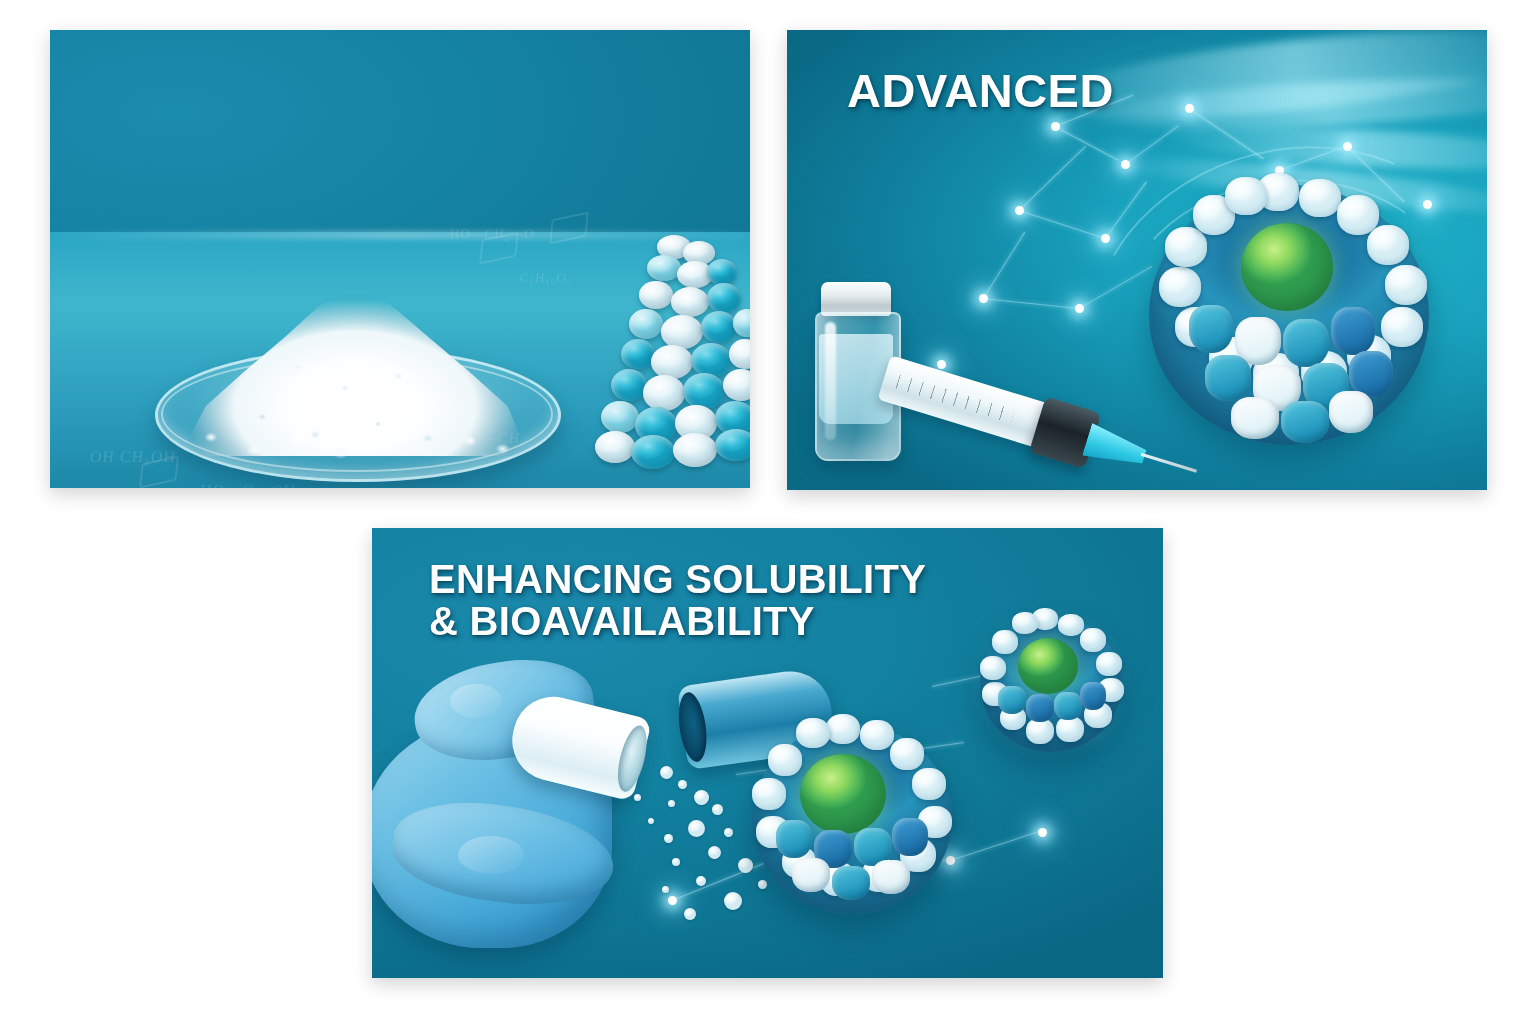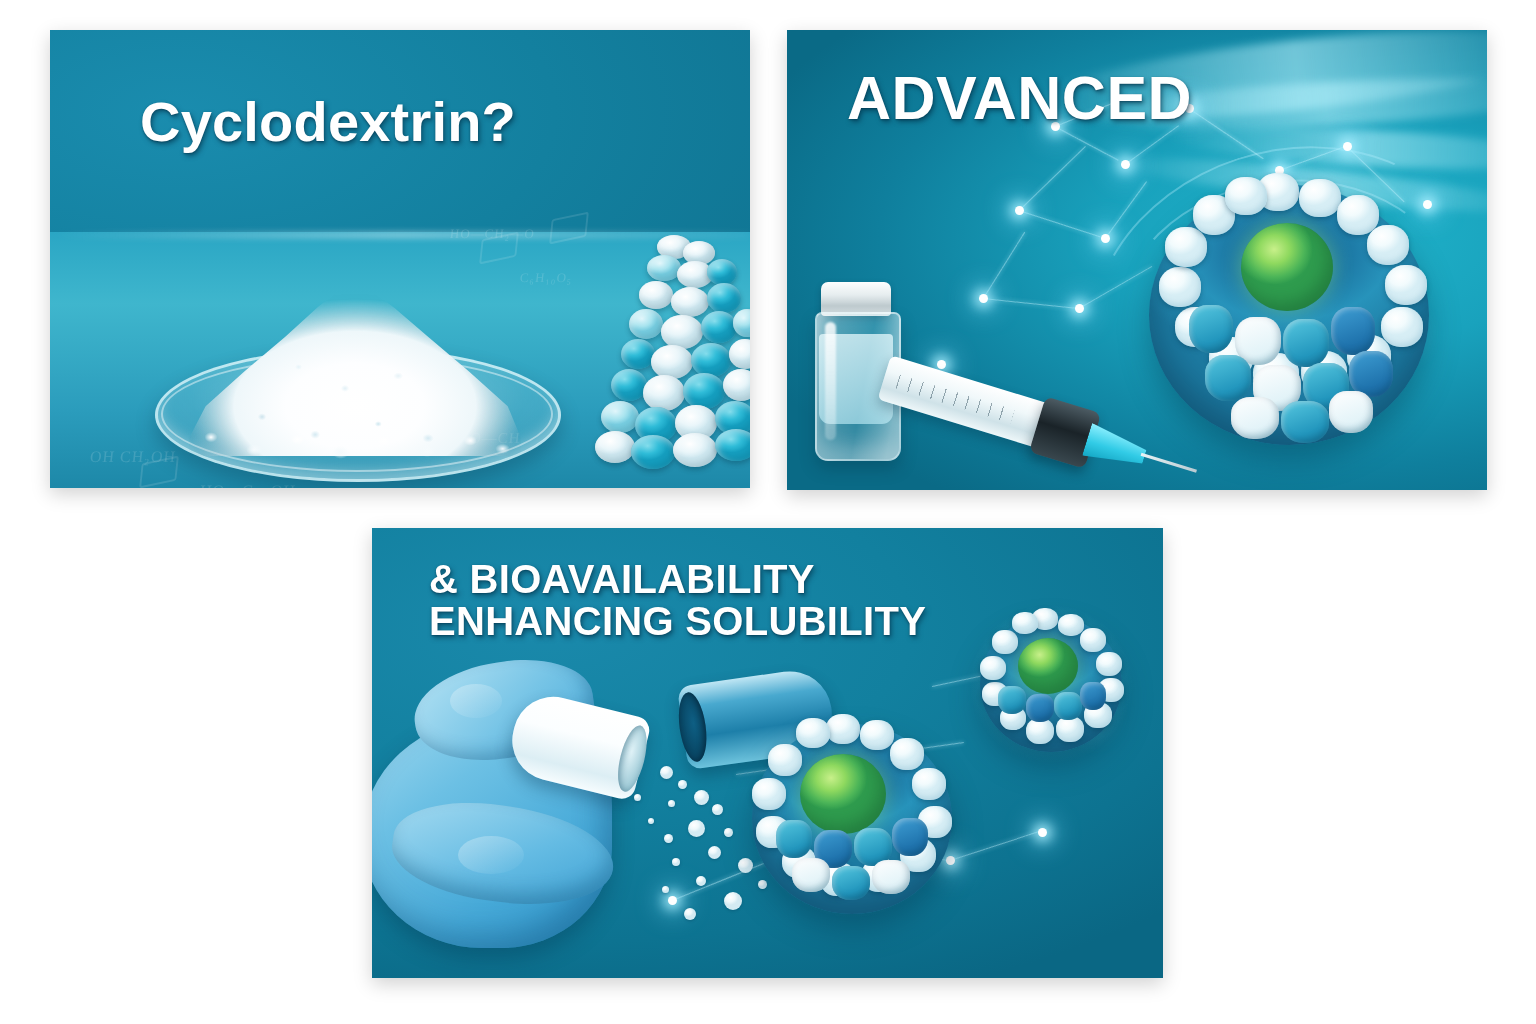--- a/index.html
+++ b/index.html
@@ -252,21 +252,21 @@
     box-shadow:0 1px 3px rgba(0,50,75,.3);}
 
   
   .title{
     position:absolute;color:#ffffff;font-weight:bold;
     text-shadow:2px 3px 5px rgba(0,45,70,.55), 0 1px 2px rgba(0,40,60,.5);
     line-height:1.06;letter-spacing:.2px;
   }
   #title-1{left:90px;top:62px;font-size:56px;}
   #title-2{left:60px;top:36px;font-size:41px;letter-spacing:.5px;}
-  #title-2 .l1{font-size:61px;}
+  #title-2 .l1{font-size:47px;}
   #title-3{left:57px;top:30px;font-size:40px;letter-spacing:.3px;}
   .title div{white-space:nowrap;}
 </style>
 </head>
 <body>
 
 <div class="canvas">
 
   <div class="panel" id="panel-1">
 
@@ -313,21 +313,20 @@
       <div class="pill c" style="left:40px;top:172px;width:42px;height:36px;"></div>
       <div class="pill w" style="left:80px;top:170px;width:42px;height:36px;"></div>
       <div class="pill c" style="left:120px;top:166px;width:40px;height:34px;"></div>
       <div class="pill w" style="left:0px;top:196px;width:40px;height:32px;"></div>
       <div class="pill c" style="left:36px;top:200px;width:44px;height:34px;"></div>
       <div class="pill w" style="left:78px;top:198px;width:44px;height:34px;"></div>
       <div class="pill c" style="left:120px;top:194px;width:42px;height:32px;"></div>
     </div>
 
     <div class="title" id="title-1">
-      <div>Cyclodextrin?</div>
     </div>
   </div>
 
   <div class="panel" id="panel-2">
 
     <div class="wave" style="left:250px;top:10px;width:520px;height:70px;transform:rotate(-6deg);"></div>
     <div class="wave" style="left:300px;top:52px;width:480px;height:44px;transform:rotate(-3deg);"></div>
     <div class="wave" style="left:380px;top:100px;width:400px;height:36px;transform:rotate(3deg);"></div>
     <div class="wave" style="left:330px;top:140px;width:420px;height:30px;transform:rotate(6deg);"></div>
     <div class="arc" style="left:300px;top:120px;width:400px;height:330px;"></div>
@@ -510,18 +509,18 @@
       <div class="unit" style="left:0px;top:40px;width:26px;height:24px;"></div>
       <div class="unit" style="left:12px;top:14px;width:26px;height:24px;"></div>
       <div class="unit" style="left:32px;top:-4px;width:26px;height:22px;"></div>
       <div class="tile c" style="left:18px;top:70px;width:28px;height:28px;"></div>
       <div class="tile b" style="left:46px;top:78px;width:28px;height:28px;"></div>
       <div class="tile c" style="left:74px;top:76px;width:28px;height:28px;"></div>
       <div class="tile b" style="left:100px;top:66px;width:26px;height:28px;"></div>
     </div>
 
     <div class="title" id="title-3">
+      <div>ENHANCING SOLUBILITY</div>
       <div>&amp; BIOAVAILABILITY</div>
-      <div>ENHANCING SOLUBILITY</div>
     </div>
   </div>
 
 </div>
 
 </body></html>

